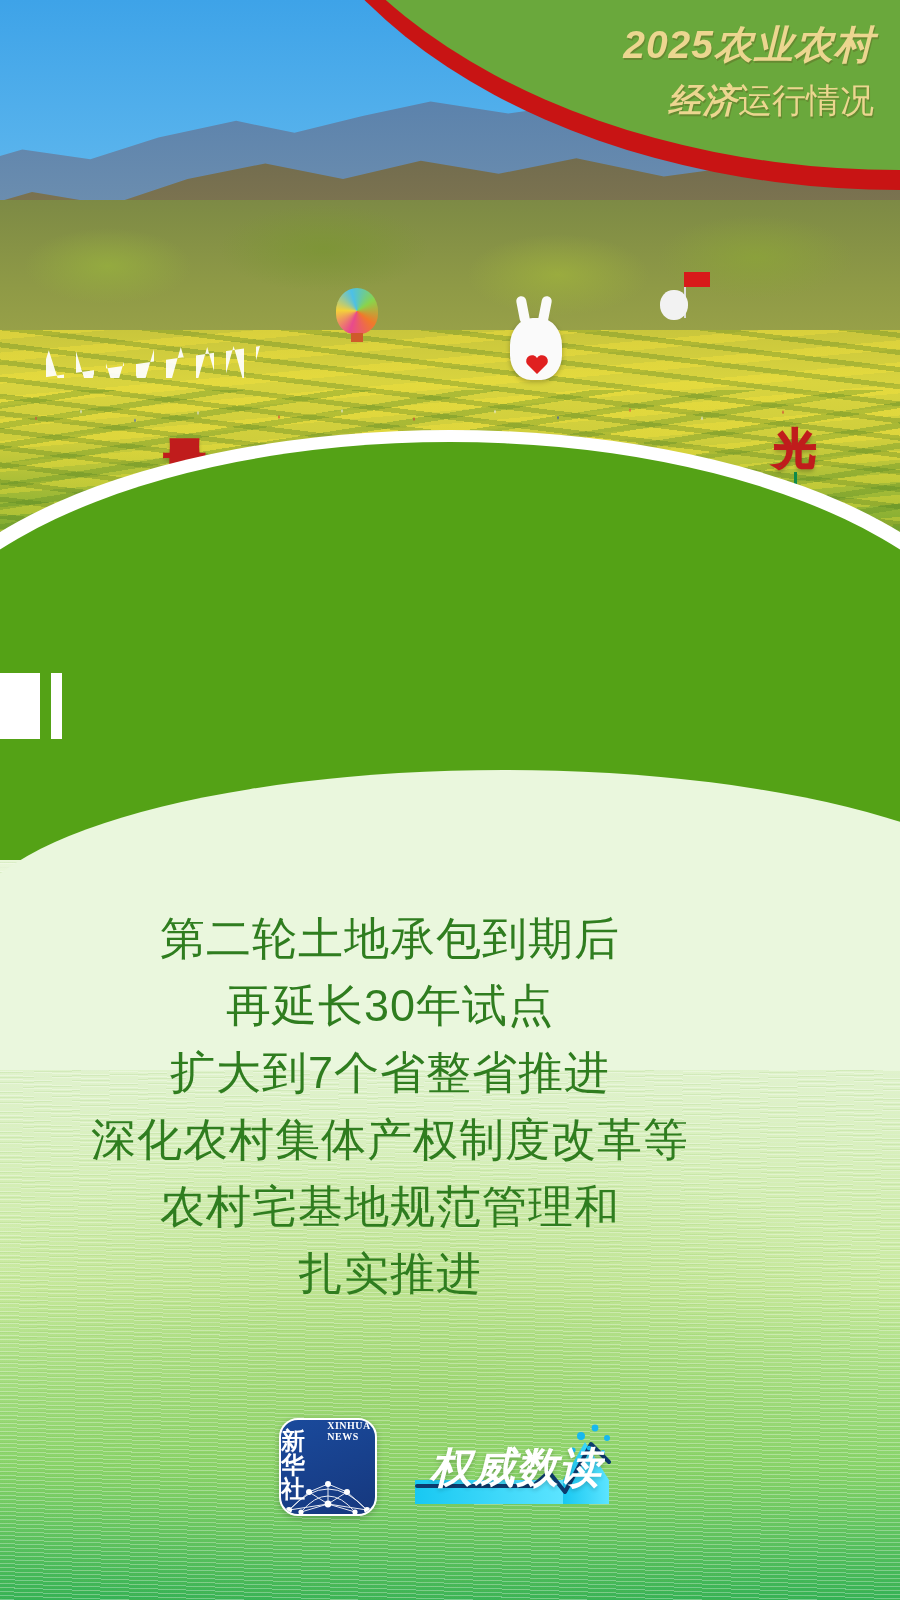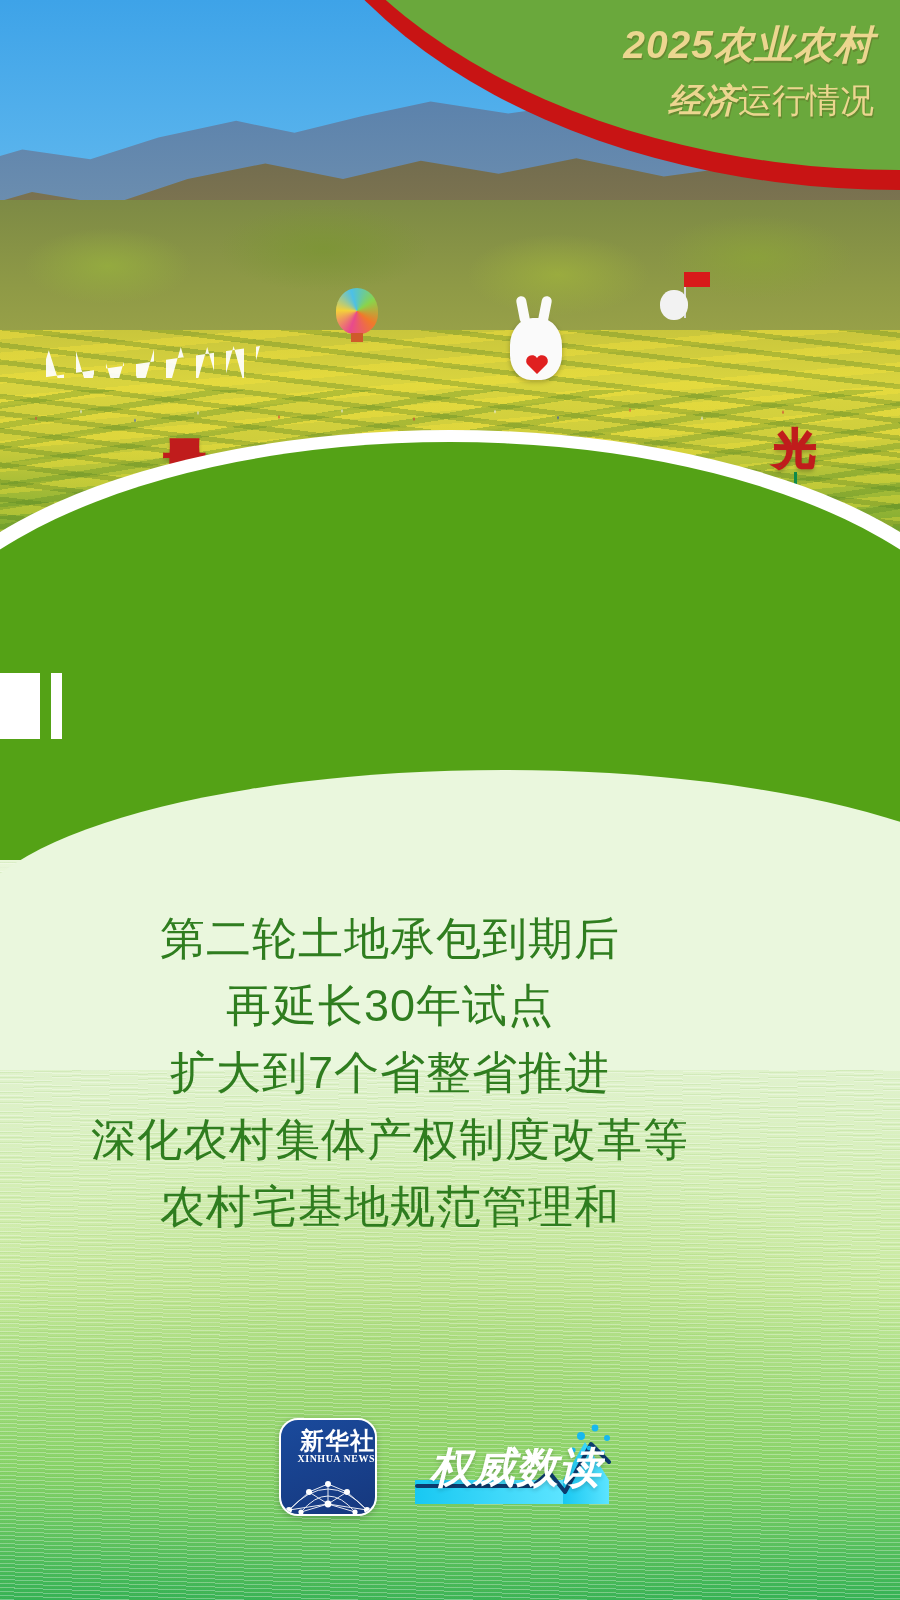--- a/index.html
+++ b/index.html
@@ -123,21 +123,21 @@
       radial-gradient(760px 330px at 46% 72%,rgba(150,205,95,.42),transparent 74%),
       linear-gradient(180deg,#e9f7d9 0%,#dff2cb 30%,#c9ea9f 58%,#86d46a 82%,#35b255 100%);}
   .body-lines{position:absolute;left:0;top:905px;width:780px;z-index:8;text-align:center;}
   .bline{font-size:45px;color:#2f7d1f;font-weight:500;line-height:1.49;letter-spacing:1px;white-space:nowrap;}
 
   
   .footer{position:absolute;left:0;top:1418px;width:900px;height:140px;z-index:9;
     display:flex;align-items:flex-start;justify-content:center;gap:36px;}
   .xh{width:94px;height:94px;border-radius:19px;background:linear-gradient(160deg,#1a4a9c,#16387e);
     border:2px solid #fff;box-shadow:0 2px 6px rgba(0,0,0,.22);
-    display:flex;flex-direction:column;align-items:flex-end;position:relative;overflow:hidden;}
+    display:flex;flex-direction:row;align-items:flex-start;position:relative;overflow:hidden;}
   .xh-cn{margin-top:9px;font-size:24px;font-weight:700;color:#fff;letter-spacing:1px;line-height:1;}
   .xh-en{font-size:10px;font-weight:700;color:#fff;letter-spacing:.5px;
     font-family:"Liberation Serif","DejaVu Serif",serif;}
   .xh-net{position:absolute;left:0;bottom:-2px;width:94px;height:46px;}
   .qw{position:relative;width:208px;height:104px;}
   .qw-txt{position:absolute;left:17px;top:22px;font-size:42px;font-weight:700;font-style:italic;color:#fff;
     letter-spacing:1px;text-shadow:0 2px 4px rgba(0,0,0,.20);z-index:3;white-space:nowrap;}
   .qw-svg{position:absolute;left:0;top:0;width:208px;height:104px;z-index:2;}
 </style>
 </head>
@@ -193,20 +193,21 @@
 
   <div class="body-bg"></div>
   <div class="body-arc"></div>
 
   <div class="body-lines">
     <div class="bline">第二轮土地承包到期后</div>
     <div class="bline">再延长30年试点</div>
     <div class="bline">扩大到7个省整省推进</div>
     <div class="bline">深化农村集体产权制度改革等</div>
     <div class="bline">农村宅基地规范管理和</div>
+    <div class="bline">扎实推进</div>
   </div>
 
   <div class="footer">
 
     <div class="xh">
       <div class="xh-cn">新华社</div>
       <div class="xh-en">XINHUA NEWS</div>
       <svg class="xh-net" viewBox="0 0 94 46">
         <g stroke="#ffffff" stroke-width="1" fill="none" opacity=".9">
           <path d="M8 40 Q47 -2 86 40"></path>

